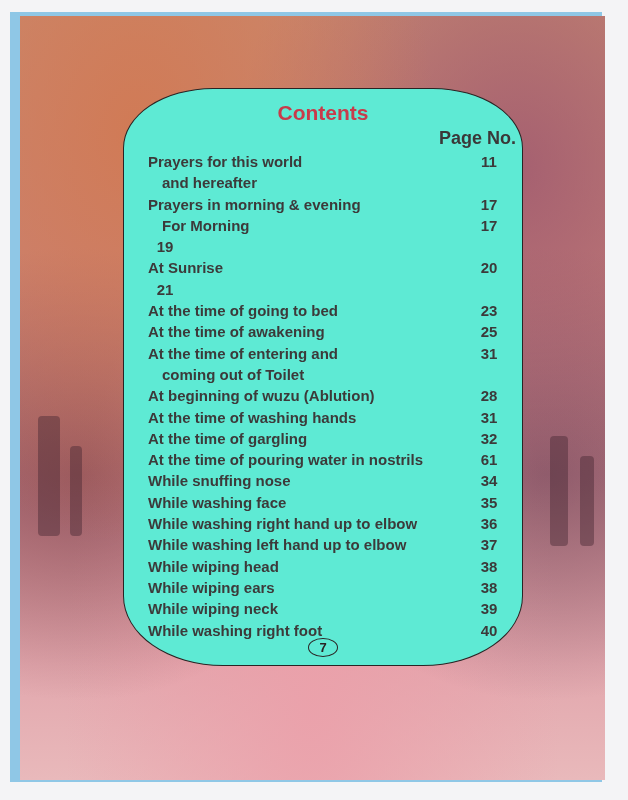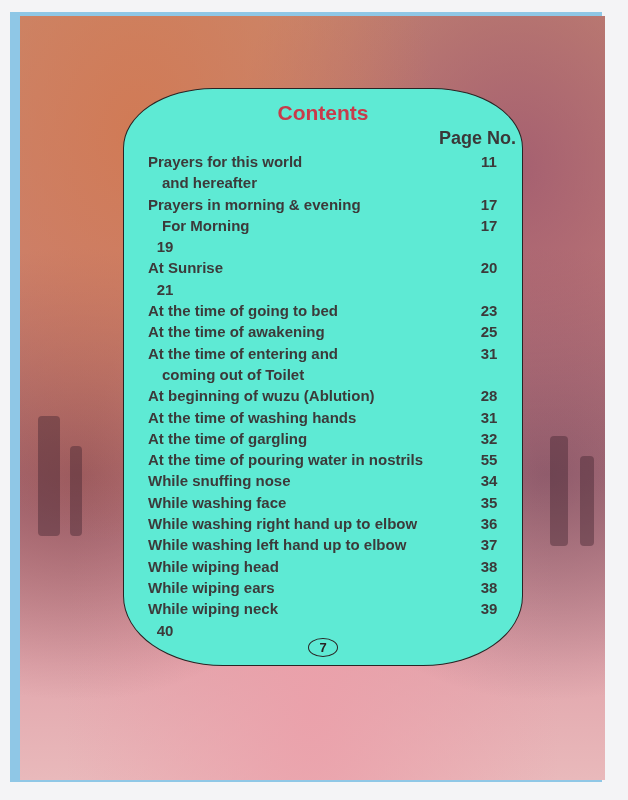--- a/index.html
+++ b/index.html
@@ -120,21 +120,21 @@
     <div class="row">
         <span class="label">At the time of washing hands</span>
         <span class="num">31</span>
       </div>
     <div class="row">
         <span class="label">At the time of gargling</span>
         <span class="num">32</span>
       </div>
     <div class="row">
         <span class="label">At the time of pouring water in nostrils</span>
-        <span class="num">55</span>
+        <span class="num">61</span>
       </div>
     <div class="row">
         <span class="label">While snuffing nose</span>
         <span class="num">34</span>
       </div>
     <div class="row">
         <span class="label">While washing face</span>
         <span class="num">35</span>
       </div>
     <div class="row">
@@ -151,17 +151,18 @@
       </div>
     <div class="row">
         <span class="label">While wiping ears</span>
         <span class="num">38</span>
       </div>
     <div class="row">
         <span class="label">While wiping neck</span>
         <span class="num">39</span>
       </div>
     <div class="row">
+        <span class="label">While washing right foot</span>
         <span class="num">40</span>
       </div>
   </div>
   <div class="footer-num">7</div>
 </div>
 
 </body></html>

